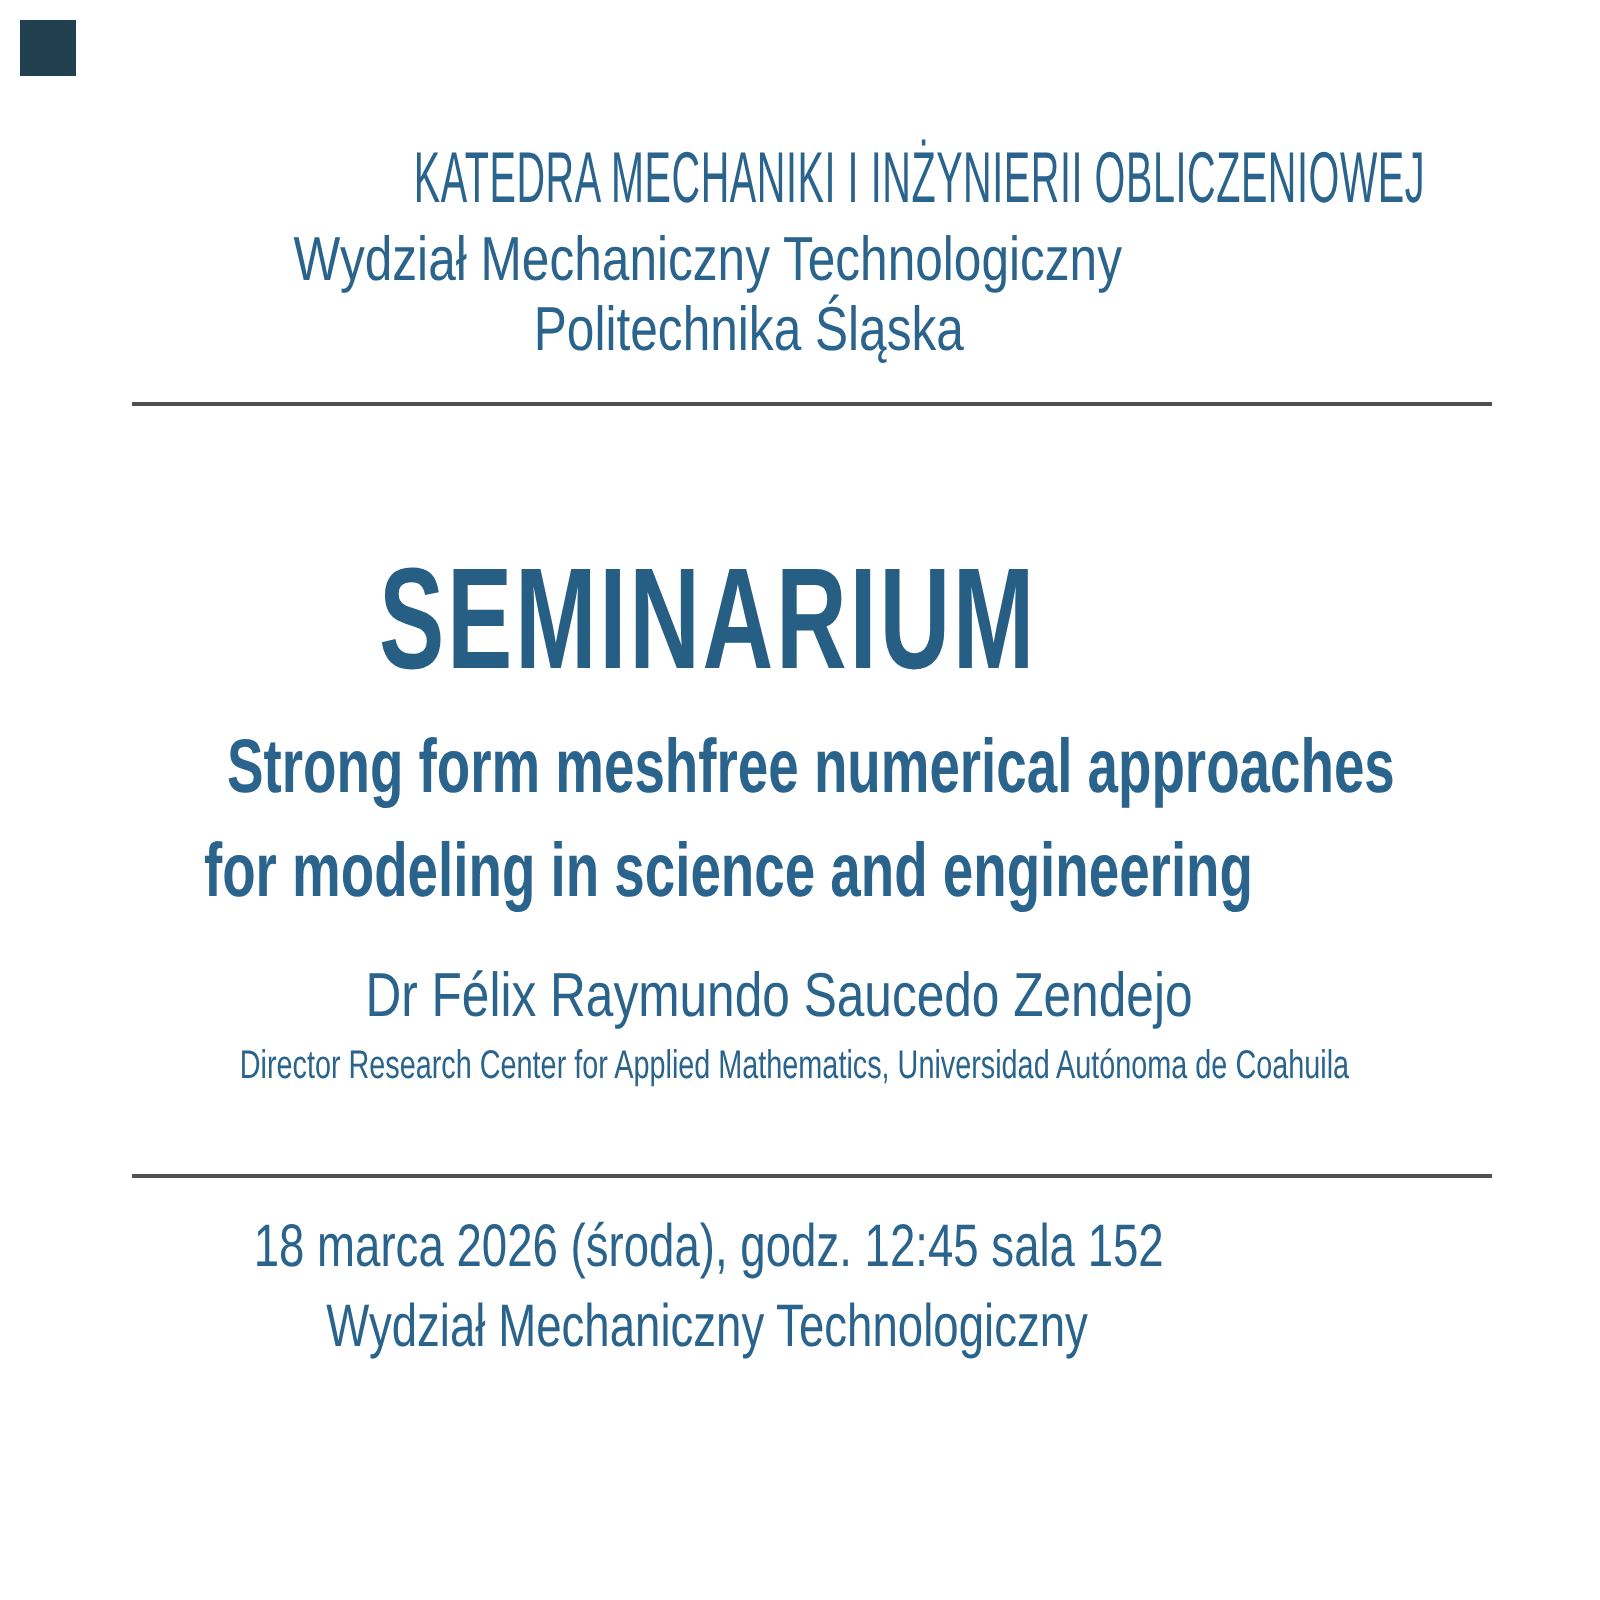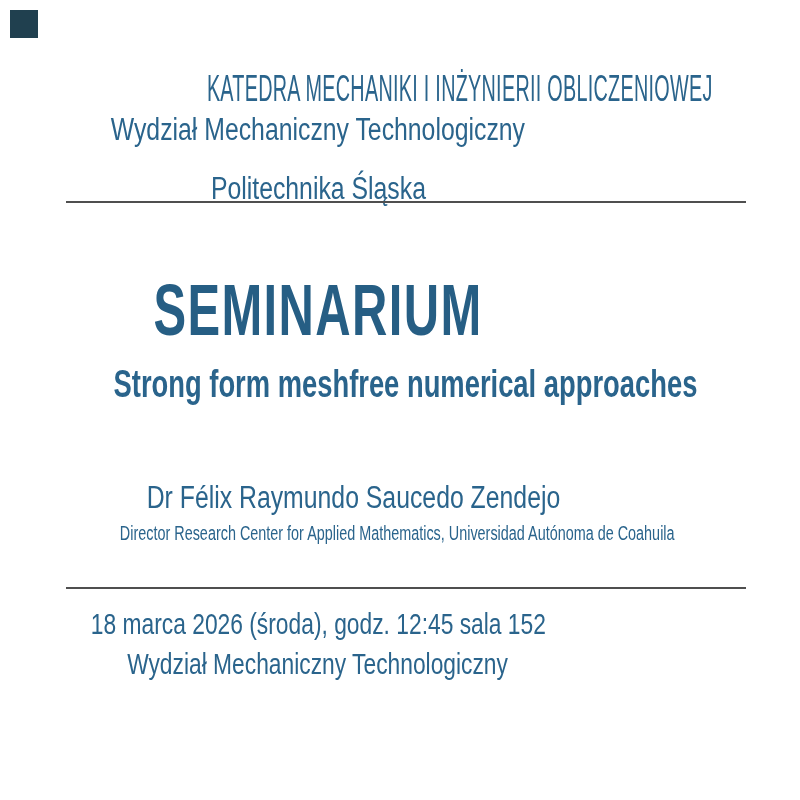--- a/index.html
+++ b/index.html
@@ -17,35 +17,35 @@
   }
   .corner-mark {
     position: absolute;
     left: 10px; top: 10px;
     width: 28px; height: 28px;
     background: var(--corner);
   }
   .tl {
     position: absolute;
     left: 0;
-    width: 636px;
+    width: 708px;
     text-align: center;
     color: var(--accent);
     white-space: nowrap;
   }
   .cond {
     display: inline-block;
     white-space: nowrap;
     transform-origin: 50% 50%;
   }
   .dept      { top: 68px;  height: 41px; line-height: 41px; font-size: 36px; letter-spacing: 0.5px; }
   .dept .cond { transform: scaleX(0.55); }
   .faculty   { top: 109px; height: 41px; line-height: 41px; font-size: 31px; }
   .faculty .cond { transform: scaleX(0.80); }
-  .univ      { top: 168px; height: 41px; line-height: 41px; font-size: 31px; }
+  .univ      { top: 144px; height: 41px; line-height: 41px; font-size: 31px; padding-left: 20px; }
   .univ .cond { transform: scaleX(0.80); }
   .rule {
     position: absolute;
     left: 66px;
     width: 680px;
     height: 2px;
     background: var(--rule);
   }
   .rule-top    { top: 201px; }
   .rule-bottom { top: 587px; }
@@ -90,20 +90,23 @@
   <div class="rule rule-top"></div>
 
   <div class="tl seminarium">
     <span class="cond">SEMINARIUM</span>
   </div>
 
   <div class="tl title1">
     <span class="cond">Strong form meshfree numerical approaches</span>
   </div>
 
+  <div class="tl title2">
+    <span class="cond">for modeling in science and engineering</span>
+  </div>
 
   <div class="tl speaker">
     <span class="cond">Dr Félix Raymundo Saucedo Zendejo</span>
   </div>
 
   <div class="tl affil">
     <span class="cond">Director Research Center for Applied Mathematics, Universidad Autónoma de Coahuila</span>
   </div>
 
   <div class="rule rule-bottom"></div>

